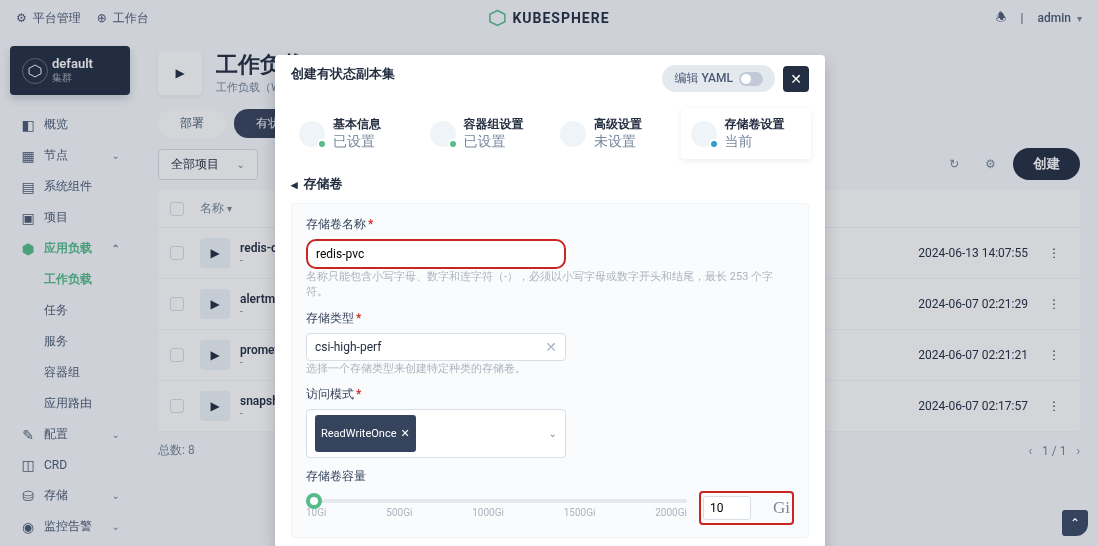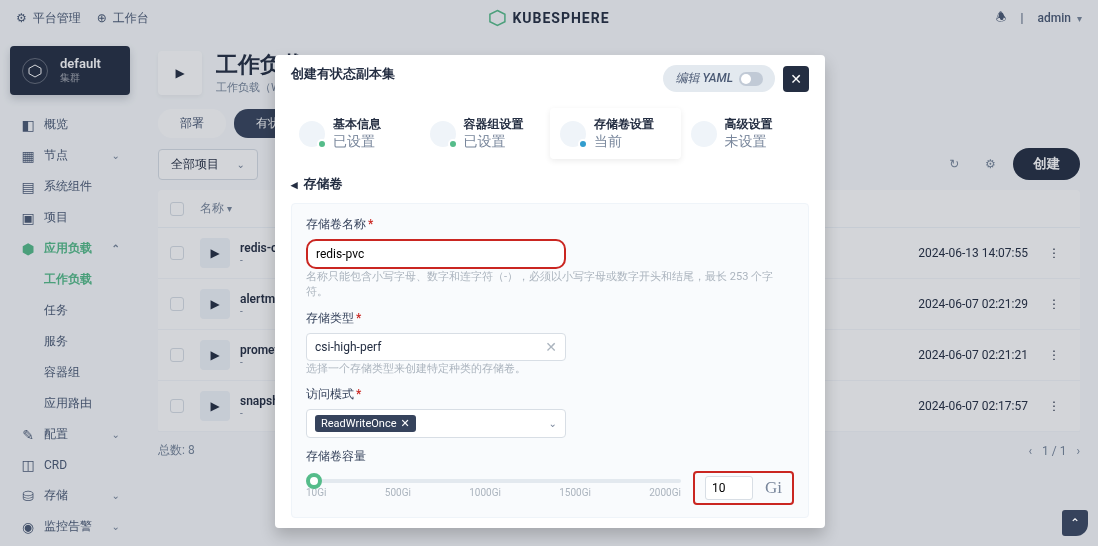--- a/index.html
+++ b/index.html
@@ -3,21 +3,21 @@
 <meta charset="utf-8">
 <style>
 * { margin:0; padding:0; box-sizing:border-box; font-family:-apple-system,BlinkMacSystemFont,"Segoe UI",Roboto,sans-serif; }
 body { background:#f9fbfd; color:#242e42; font-size:12px; position:relative; width:1098px; height:546px; overflow:hidden; }
 .topbar { height:36px; background:#f9fbfd; display:flex; align-items:center; padding:0 16px; position:relative; }
 .topbar-left { display:flex; align-items:center; gap:16px; }
 .topbar-item { display:flex; align-items:center; gap:6px; color:#4a5974; cursor:pointer; font-weight:500; }
 .topbar-center { position:absolute; left:50%; transform:translateX(-50%); display:flex; align-items:center; gap:6px; font-weight:700; font-size:14px; color:#242e42; letter-spacing:1px; }
 .topbar-right { margin-left:auto; display:flex; align-items:center; gap:14px; color:#4a5974; }
 .sidebar { position:absolute; left:0; top:36px; width:140px; bottom:0; background:#f9fbfd; padding:10px 10px 0 10px; }
-.ns-card { background:#242e42; color:#fff; border-radius:4px; padding:10px 12px; display:flex; align-items:center; gap:12px; margin-bottom:14px; box-shadow:0 4px 8px rgba(36,46,66,0.2); }
+.ns-card { background:#242e42; color:#fff; border-radius:4px; padding:10px 12px; display:flex; align-items:center; gap:4px; margin-bottom:14px; box-shadow:0 4px 8px rgba(36,46,66,0.2); }
 .ns-icon { width:26px; height:26px; border:1px solid rgba(255,255,255,0.3); border-radius:50%; display:flex; align-items:center; justify-content:center; }
 .ns-name { font-weight:600; font-size:13px; }
 .ns-sub { font-size:10px; color:rgba(255,255,255,0.6); }
 .nav-item { display:flex; align-items:center; gap:8px; padding:7px 10px; color:#4a5974; cursor:pointer; border-radius:4px; justify-content:space-between; }
 .nav-item.active { color:#55bc8a; font-weight:600; }
 .nav-item.sub { padding-left:34px; font-size:12px; }
 .nav-left { display:flex; align-items:center; gap:8px; }
 .nav-icn { width:16px; height:16px; display:flex; align-items:center; justify-content:center; font-size:14px; }
 .main { position:absolute; left:140px; top:36px; right:0; bottom:0; padding:14px 18px; }
 .page-header { display:flex; align-items:center; gap:14px; margin-bottom:14px; }
@@ -43,21 +43,21 @@
 .row-icon { width:30px; height:30px; background:#eff4f9; border-radius:4px; display:flex; align-items:center; justify-content:center; margin-right:10px; }
 .row-name { font-weight:600; color:#242e42; font-size:12px; }
 .row-sub { font-size:10px; color:#79879c; }
 .pager { display:flex; align-items:center; justify-content:space-between; padding:10px 0; color:#79879c; }
 
 .overlay { position:absolute; inset:0; background:rgba(36,46,66,0.2); }
 .modal { position:absolute; left:275px; top:55px; width:550px; background:#fff; border-radius:4px; box-shadow:0 8px 16px rgba(0,0,0,0.2); }
 .modal-hdr { display:flex; justify-content:space-between; padding:10px 16px; }
 .modal-hdr-title { font-weight:600; font-size:13px; }
 .hdr-right { display:flex; align-items:center; gap:8px; }
-.edit-yaml { background:#e3e9ef; border-radius:14px; padding:5px 12px; display:flex; align-items:center; gap:6px; color:#4a5974; font-weight:500; cursor:pointer;font-style:italic; }
+.edit-yaml { background:#e3e9ef; border-radius:14px; padding:5px 12px; display:flex; align-items:center; gap:6px; color:#4a5974; font-weight:500; cursor:pointer; }
 .toggle { width:24px; height:14px; background:#c1cad6; border-radius:7px; position:relative; }
 .toggle::after { content:""; position:absolute; width:10px; height:10px; background:#fff; border-radius:50%; top:2px; left:2px; }
 .close-x { width:26px; height:26px; background:#242e42; color:#fff; border-radius:4px; display:flex; align-items:center; justify-content:center; cursor:pointer; font-size:14px; }
 .wizard { display:flex; padding:6px 14px 12px 14px; }
 .wiz-step { flex:1; display:flex; align-items:center; gap:8px; padding:8px 10px; border-radius:4px; cursor:pointer; }
 .wiz-step.active { background:#fff; box-shadow:0 2px 6px rgba(0,0,0,0.08); }
 .wiz-ic { width:26px; height:26px; background:#eff4f9; border-radius:50%; position:relative; }
 .wiz-dot { position:absolute; right:-2px; bottom:-2px; width:10px; height:10px; background:#55bc8a; border-radius:50%; border:2px solid #fff; }
 .wiz-dot.current { background:#329dce; }
 .wiz-tt { font-weight:600; font-size:12px; }
@@ -65,26 +65,26 @@
 .form-body { padding:0 16px 10px 16px; }
 .form-title-row { display:flex; align-items:center; gap:6px; font-weight:600; margin:4px 0 10px 0; font-size:13px; }
 .field-card { background:#f9fbfd; border:1px solid #eff4f9; border-radius:4px; padding:12px 14px; }
 .field-label { font-size:12px; font-weight:500; margin-bottom:6px; color:#36435c; }
 .req { color:#ca2621; margin-left:2px; }
 .input { width:260px; background:#fff; border:1px solid #d8dee5; border-radius:10px; padding:6px 8px; font-size:12px; outline:none; }
 .input-hl { border:2px solid #ca2621; }
 .hint { font-size:11px; color:#abb4be; line-height:1.4; }
 .select-wrap { width:260px; background:#fff; border:1px solid #d8dee5; border-radius:4px; padding:5px 8px; display:flex; align-items:center; justify-content:space-between; cursor:pointer; position:relative; }
 .clear-x { color:#abb4be; cursor:pointer; font-size:14px; }
-.tag-chip { background:#36435c; color:#fff; border-radius:3px; padding:2px 6px; font-size:11px; display:flex; align-items:center; gap:4px; }
+.tag-chip { background:#36435c; color:#fff; border-radius:3px; padding:12px 6px; font-size:11px; display:flex; align-items:center; gap:4px; }
 .slider-row { display:flex; align-items:center; gap:12px; }
 .slider-track { flex:1; position:relative; height:4px; background:#e3e9ef; border-radius:2px; }
 .slider-handle { position:absolute; left:0; top:-6px; width:16px; height:16px; background:#fff; border:4px solid #55bc8a; border-radius:50%; cursor:pointer; }
 .slider-labels { display:flex; justify-content:space-between; font-size:10px; color:#abb4be; margin-top:4px; }
-.cap-box { display:flex; align-items:center; gap:12px; border:2px solid #ca2621; border-radius:4px; padding:3px 10px; }
+.cap-box { display:flex; align-items:center; gap:22px; border:2px solid #ca2621; border-radius:4px; padding:3px 2px; }
 .cap-input { width:48px; border:1px solid #d8dee5; border-radius:3px; padding:4px 6px; text-align:left; font-size:12px; outline:none; }
 .cap-unit { font-size:17px; color:#79879c;font-family:Liberation Serif, serif; }
 .chev { font-size:10px; color:#79879c; }
 .check { width:14px; height:14px; border:1px solid #d8dee5; border-radius:3px; background:#fff; }
 .hex-ic svg { display:block; }
 .float-btn { position:absolute; right:10px; bottom:10px; width:26px; height:26px; background:#36435c; color:#fff; border-radius:3px 3px 12px 3px; display:flex; align-items:center; justify-content:center; cursor:pointer; }
 </style>
 </head>
 <body>
 
@@ -332,34 +332,34 @@
     </div>
     <div class="wiz-step">
       <div class="wiz-ic">
           <div class="wiz-dot"></div>
         </div>
       <div>
           <div class="wiz-tt">容器组设置</div>
           <div class="wiz-st">已设置</div>
         </div>
     </div>
-    <div class="wiz-step active">
-      <div class="wiz-ic">
-          <div class="wiz-dot current"></div>
-        </div>
-      <div>
-          <div class="wiz-tt">存储卷设置</div>
-          <div class="wiz-st">当前</div>
-        </div>
-    </div>
     <div class="wiz-step">
       <div class="wiz-ic"></div>
       <div>
           <div class="wiz-tt">高级设置</div>
           <div class="wiz-st">未设置</div>
+        </div>
+    </div>
+    <div class="wiz-step active">
+      <div class="wiz-ic">
+          <div class="wiz-dot current"></div>
+        </div>
+      <div>
+          <div class="wiz-tt">存储卷设置</div>
+          <div class="wiz-st">当前</div>
         </div>
     </div>
   </div>
   <div class="form-body">
     <div class="form-title-row">
       <span>◂</span>
       <span>存储卷</span>
     </div>
     <div class="field-card">
       <div class="field-label"><span>存储卷名称</span><span class="req">*</span></div>

